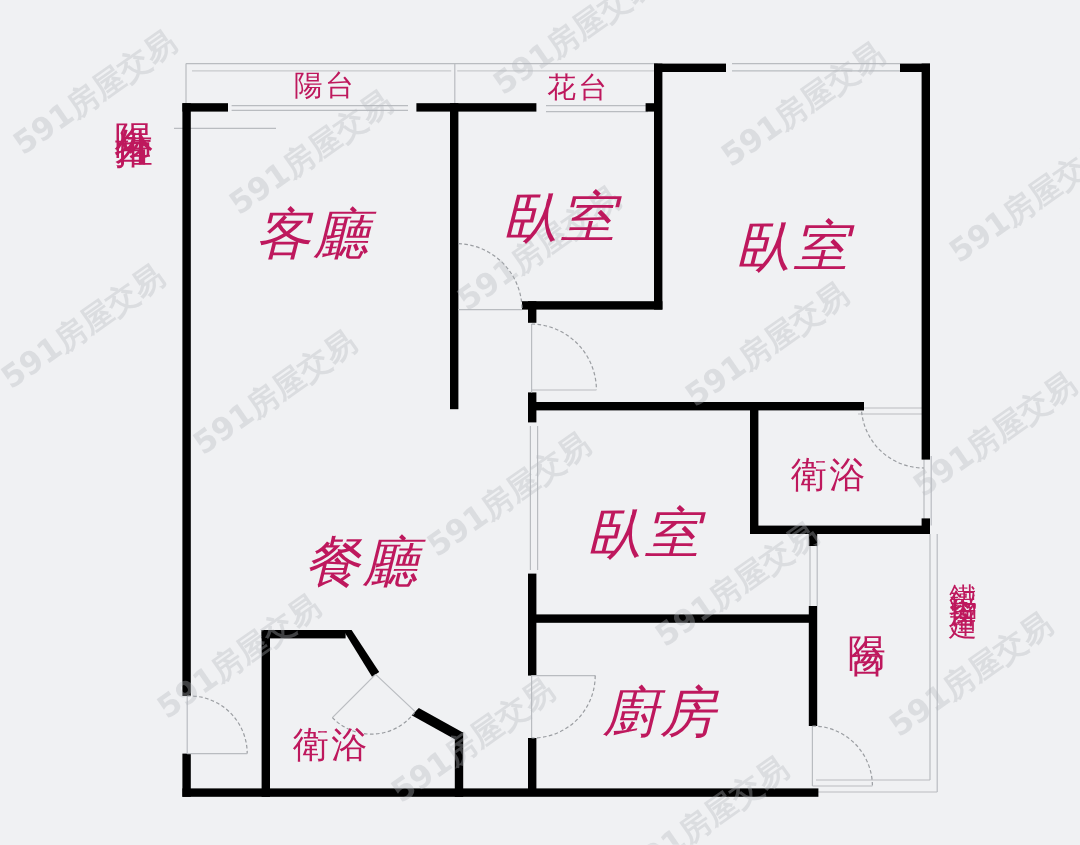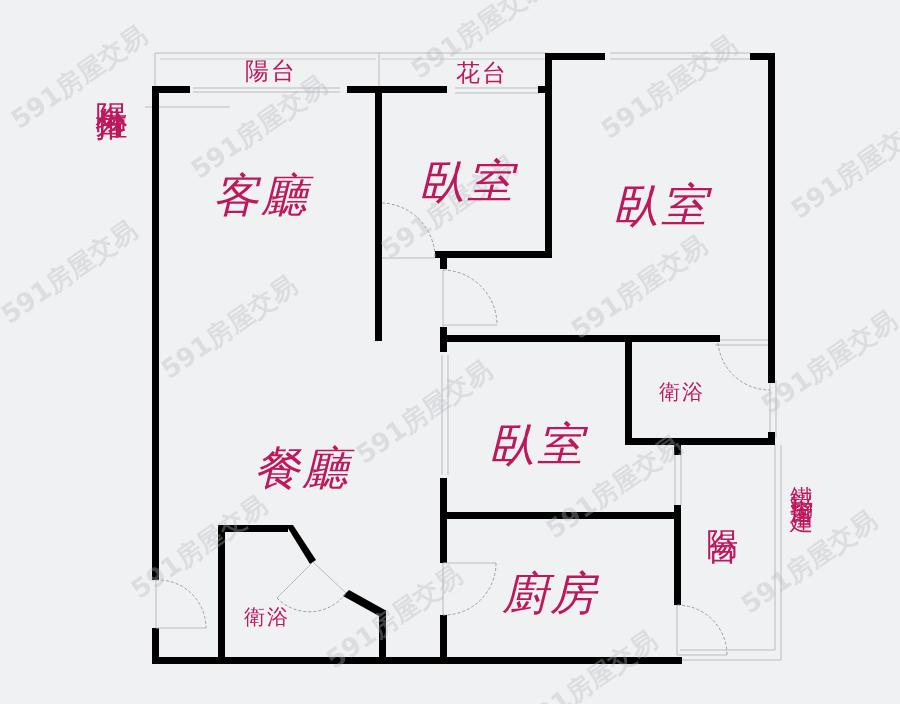--- a/index.html
+++ b/index.html
@@ -4,21 +4,21 @@
   <style>
     html, body { margin: 0; padding: 0; background: #f0f1f3; }
     body { width: 900px; height: 704px; overflow: hidden; position: relative; font-family: "DejaVu Sans", sans-serif; }
     #plan { position: absolute; left: 0; top: 0; width: 900px; height: 704px; }
     .wall { fill: #000; }
     .thin { stroke: #b9bcc0; stroke-width: 1; fill: none; }
     .thin2 { stroke: #c8cacd; stroke-width: 1; fill: none; }
     .arc { stroke: #9a9da1; stroke-width: 1; fill: none; stroke-dasharray: 3 2; }
     .label { position: absolute; color: #be185d; font-family: "DejaVu Sans", sans-serif; white-space: nowrap; line-height: 1; }
     .big { font-size: 46px; letter-spacing: 2px; font-style: italic; }
-    .mid { font-size: 21px; letter-spacing: 2px; }
+    .mid { font-size: 30px; letter-spacing: 2px; }
     .small { font-size: 24px; letter-spacing: 2px; }
     .vert { writing-mode: vertical-rl; text-orientation: upright; }
     .vert.v-big { font-size: 32px; letter-spacing: 2px; }
     .vert.v-small { font-size: 23px; letter-spacing: 6px; }
     .wm { position: absolute; color: rgba(180,184,190,0.35); font-size: 26px; font-weight: bold; transform: rotate(-35deg); white-space: nowrap; font-family: "DejaVu Sans", sans-serif; }
   </style>
 </head>
 <body>
 
 <svg id="plan" viewBox="0 0 900 704" xmlns="http://www.w3.org/2000/svg">

